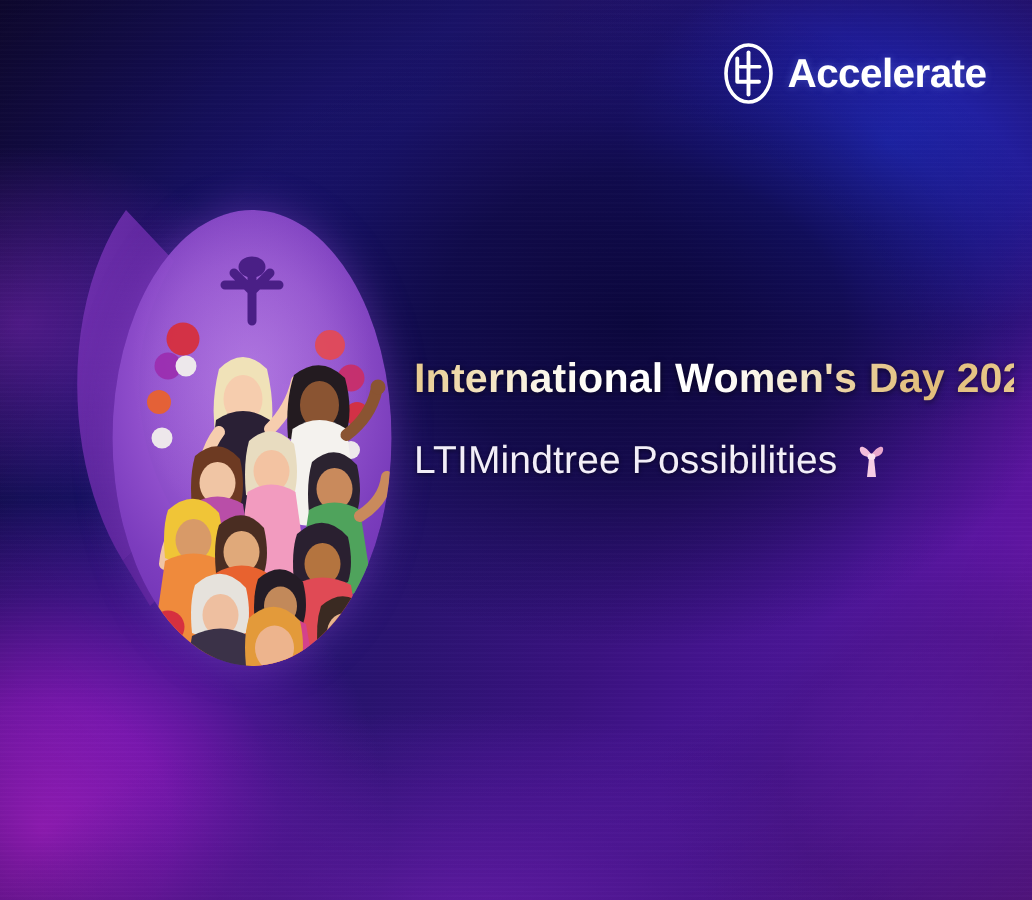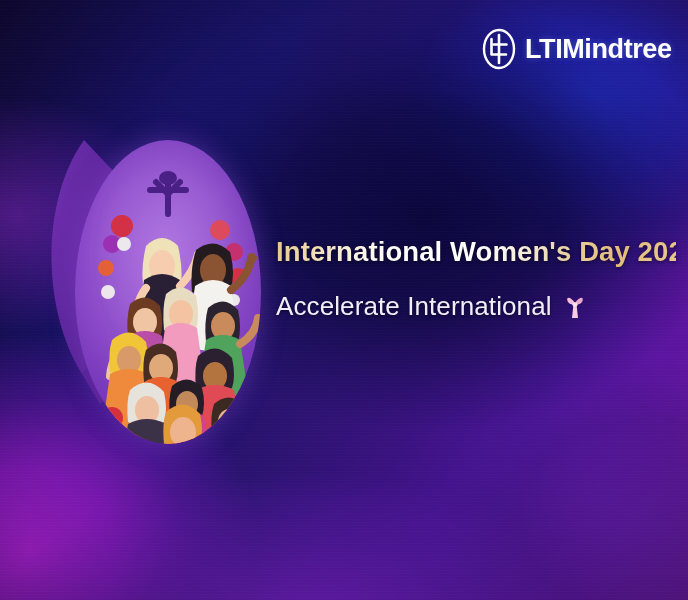--- a/index.html
+++ b/index.html
@@ -225,21 +225,21 @@
   <div class="bg-layer" id="bg-vignette"></div>
   <div class="bg-layer" id="bg-bands"></div>
 
   <div id="logo">
     <svg class="mark" viewBox="0 0 34 42">
       <ellipse cx="17" cy="21" rx="15" ry="19" fill="none" stroke="#ffffff" stroke-width="2.4"></ellipse>
       <path d="M17 7 L17 35" stroke="#ffffff" stroke-width="2.6" stroke-linecap="round"></path>
       <path d="M9.5 11 L9.5 26.5 L24 26.5" stroke="#ffffff" stroke-width="2.6" fill="none" stroke-linecap="round" stroke-linejoin="round"></path>
       <path d="M11.5 16.5 L24.5 16.5" stroke="#ffffff" stroke-width="2.4" stroke-linecap="round"></path>
     </svg>
-    <span class="wordmark">LTIMindtree</span>
+    <span class="wordmark">Accelerate</span>
   </div>
 
   <div id="illustration">
 
     <svg id="arrow-shape" viewBox="0 0 206 310">
       <defs>
         <linearGradient id="arrGrad" x1="0" y1="0" x2="1" y2="1">
           <stop offset="0%" stop-color="#7c37bb"></stop>
           <stop offset="55%" stop-color="#6a2aa8"></stop>
           <stop offset="100%" stop-color="#5a2194"></stop>
@@ -381,21 +381,21 @@
           <path d="M100 336 L100 356 M90 340 L110 352 M110 340 L90 352"></path>
           <path d="M172 318 L172 336 M163 322 L181 332 M181 322 L163 332"></path>
         </g>
       </g>
     </svg>
   </div>
 
   <div id="text-block">
     <div id="headline">International Women's Day 2025</div>
     <div id="subline-row">
-      <div id="subline">Accelerate International</div>
+      <div id="subline">LTIMindtree Possibilities</div>
       <svg id="ribbon-icon" viewBox="0 0 20 26">
         <path d="M10 9 C 5 2, 1 3, 2.5 7 C 3.5 10, 7 10.5, 10 11 Z" fill="#f3bddb"></path>
         <path d="M10 9 C 15 2, 19 3, 17.5 7 C 16.5 10, 13 10.5, 10 11 Z" fill="#e9a8cd"></path>
         <path d="M8.5 10 L11.5 10 L13 24 L7 24 Z" fill="#f6cde4"></path>
         <ellipse cx="10" cy="10.5" rx="2.6" ry="2.2" fill="#fbe2f0"></ellipse>
       </svg>
     </div>
   </div>
 
 </div>

